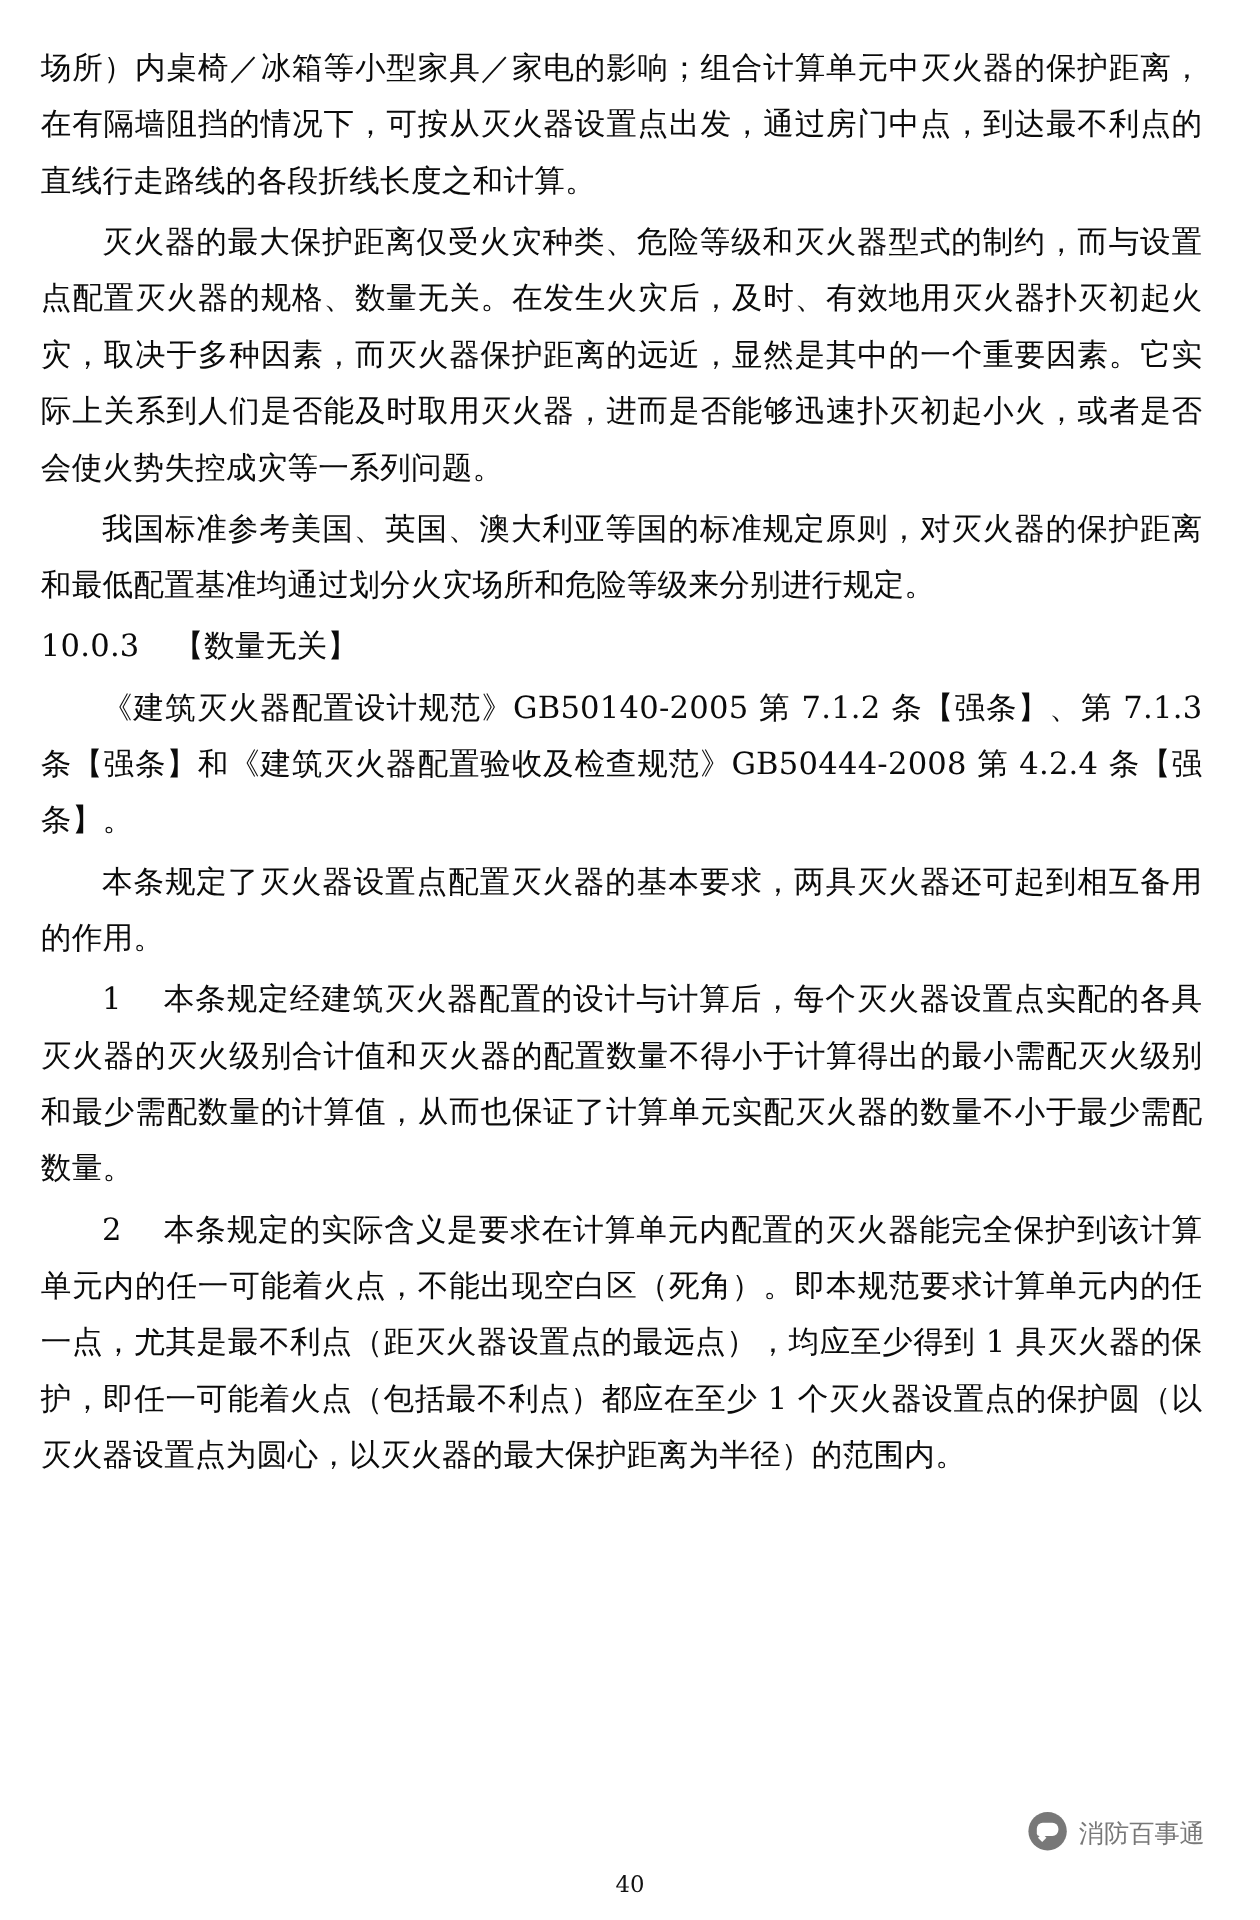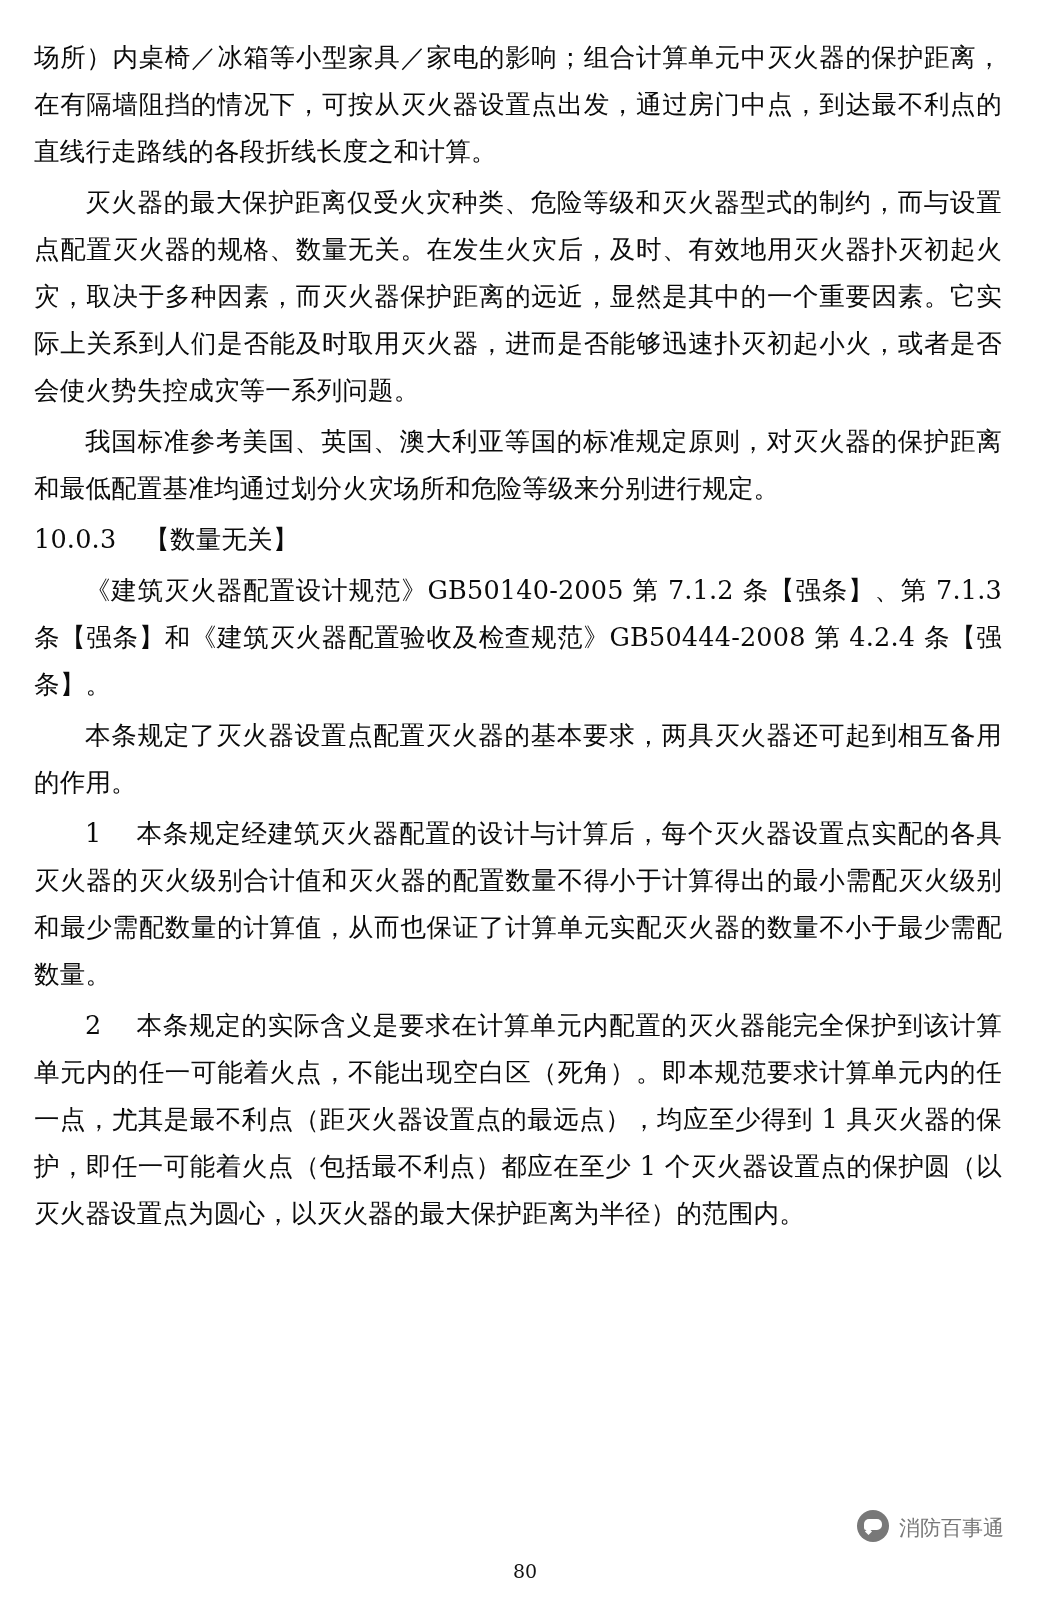--- a/index.html
+++ b/index.html
@@ -142,15 +142,15 @@
       <span class="marker">2</span><span>本条规定的实际含义是要求在计算单元内配置的灭火器能完全保护到该计算单元内的任一可能着火点，不能出现空白区（死角）。即本规范要求计算单元内的任一点，尤其是最不利点（距灭火器设置点的最远点），均应至少得到 1 具灭火器的保护，即任一可能着火点（包括最不利点）都应在至少 1 个灭火器设置点的保护圆（以灭火器设置点为圆心，以灭火器的最大保护距离为半径）的范围内。</span>
     </p>
 
   </div>
 
   <div class="watermark">
     <span class="wm-icon"></span>
     <span>消防百事通</span>
   </div>
 
-  <div class="page-number">80</div>
+  <div class="page-number">40</div>
 
 </div>
 
 </body></html>

